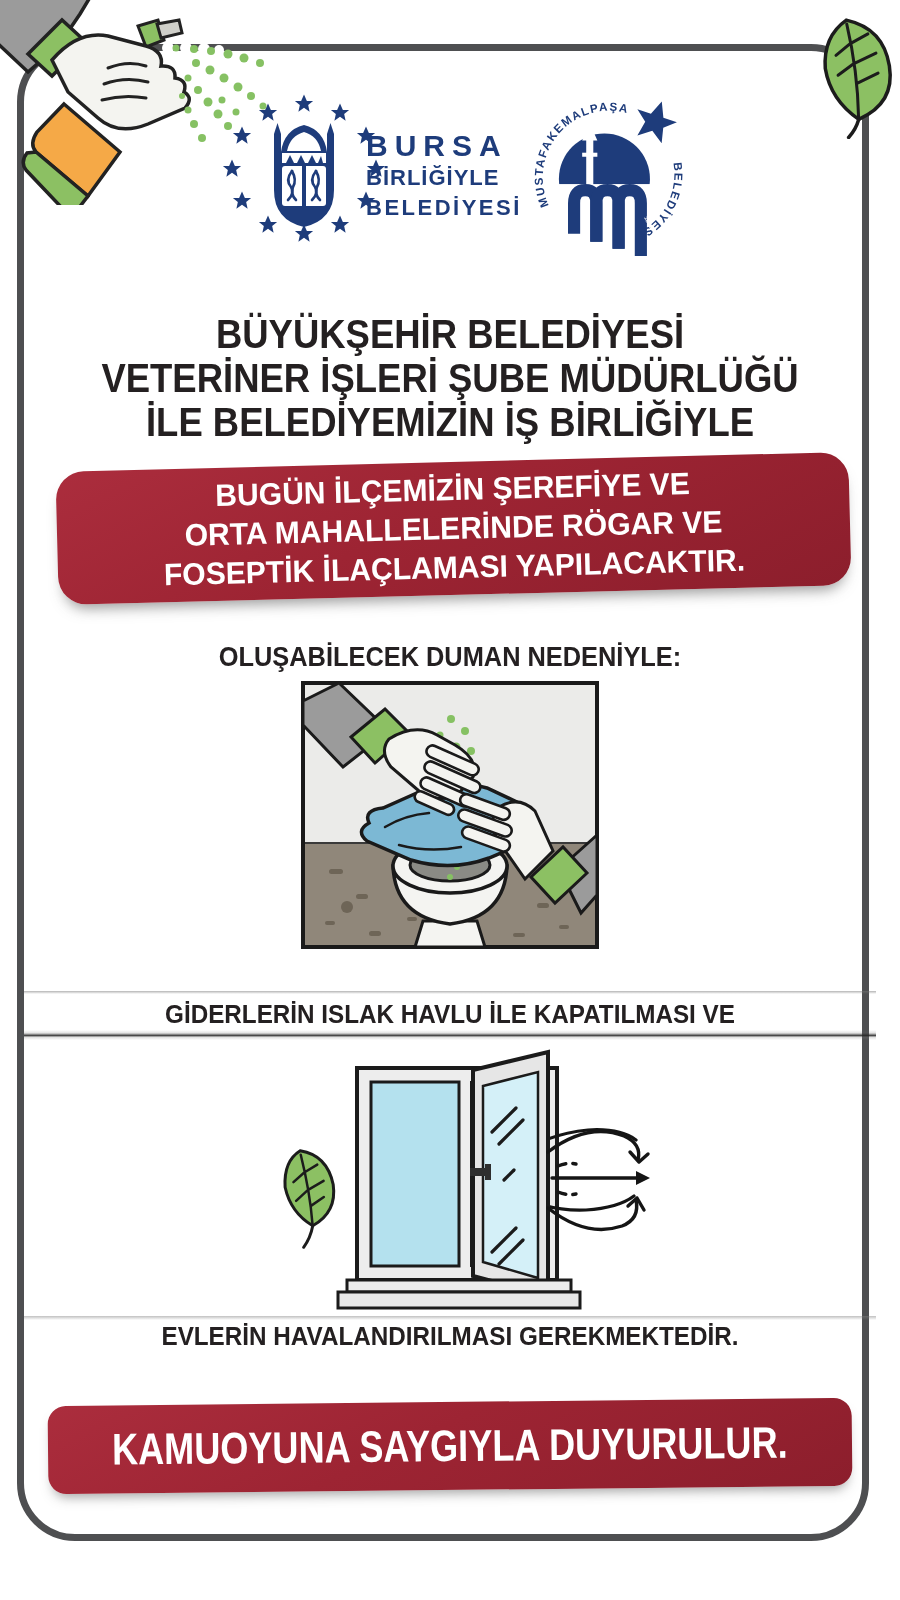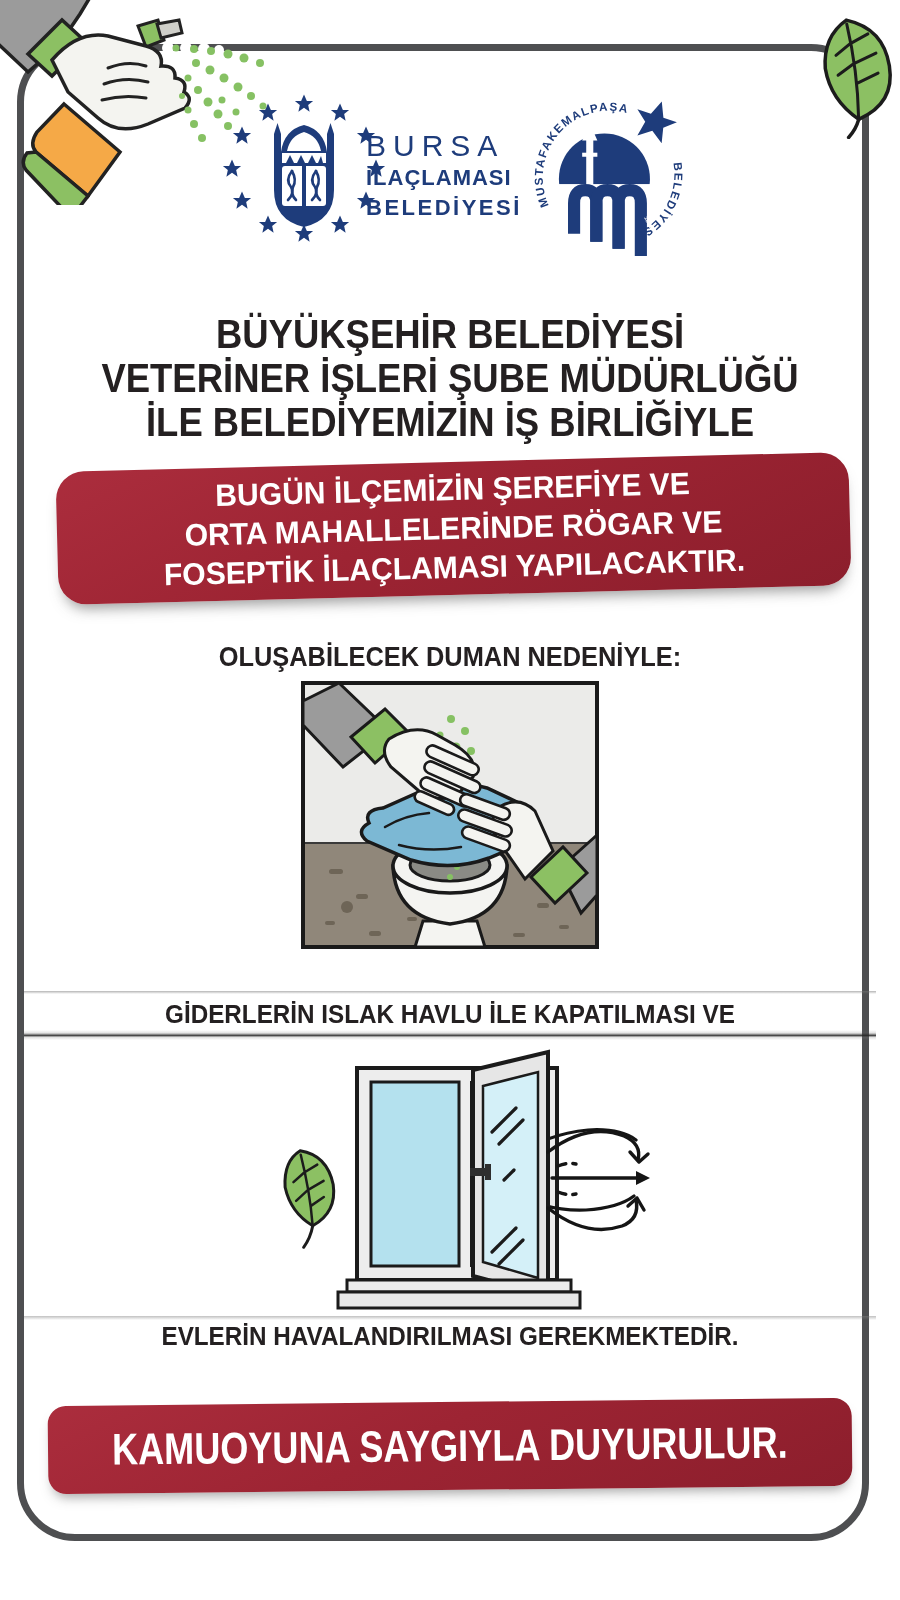--- a/index.html
+++ b/index.html
@@ -8,21 +8,21 @@
     font-family:"Liberation Sans","DejaVu Sans",sans-serif;
   }
   .frame{
     position:absolute;left:17px;top:44px;width:852px;height:1497px;
     border:7px solid #4e4f51;border-radius:58px;box-sizing:border-box;z-index:1;
   }
   .abs{position:absolute;}
   
   .bursa-emblem{left:220px;top:94px;z-index:3;}
   .bursa-text{left:366px;top:130px;color:#1e3c7b;z-index:3;}
-  .bursa-text .l1{font-size:30px;font-weight:400;letter-spacing:7px;line-height:32px;}
+  .bursa-text .l1{font-size:30px;font-weight:700;letter-spacing:7px;line-height:32px;}
   .bursa-text .l2{font-size:22px;font-weight:800;letter-spacing:1px;line-height:31px;}
   .bursa-text .l3{font-size:22px;font-weight:800;letter-spacing:2.5px;line-height:30px;}
   .mkp-emblem{left:528px;top:92px;z-index:3;}
   
   .heading{left:0;top:264px;width:900px;text-align:center;color:#242021;z-index:3;margin-top:48px;}
   .heading div{font-size:38px;font-weight:800;line-height:44px;letter-spacing:0px;transform:scale(0.96,1.06);transform-origin:center;}
   
   .banner{background:linear-gradient(155deg,#ab2d3d 0%,#9d2433 45%,#8c1e2c 100%);
     color:#ffffff;text-align:center;z-index:3;}
   .banner-top{left:57px;top:462px;width:793px;height:133px;border-radius:28px;
@@ -144,21 +144,21 @@
         <path d="M72,77 q-7,9 -1,16 q4,6 -3,13"></path>
         <path d="M72,77 q5,9 1,16 q-3,7 3,13"></path>
         <path d="M96,77 q-7,9 -1,16 q4,6 -3,13"></path>
         <path d="M96,77 q5,9 1,16 q-3,7 3,13"></path>
       </g>
     </g>
   </svg>
 
   <div class="abs bursa-text">
     <div class="l1">BURSA</div>
-    <div class="l2">İLAÇLAMASI</div>
+    <div class="l2">BİRLİĞİYLE</div>
     <div class="l3">BELEDİYESİ</div>
   </div>
 
   <svg class="abs mkp-emblem" width="165" height="172" viewBox="0 0 160 170">
     <defs>
       <path id="arcTop" d="M20,114 A64,64 0 1 1 138,55" fill="none"></path>
       <path id="arcRight" d="M142,70 A64,64 0 0 1 100,142" fill="none"></path>
     </defs>
     <use href="#st" transform="translate(124,30) scale(3.6) rotate(18)" fill="#1e3c7b"></use>
     <circle cx="74" cy="86" r="45" fill="#1e3c7b"></circle>

